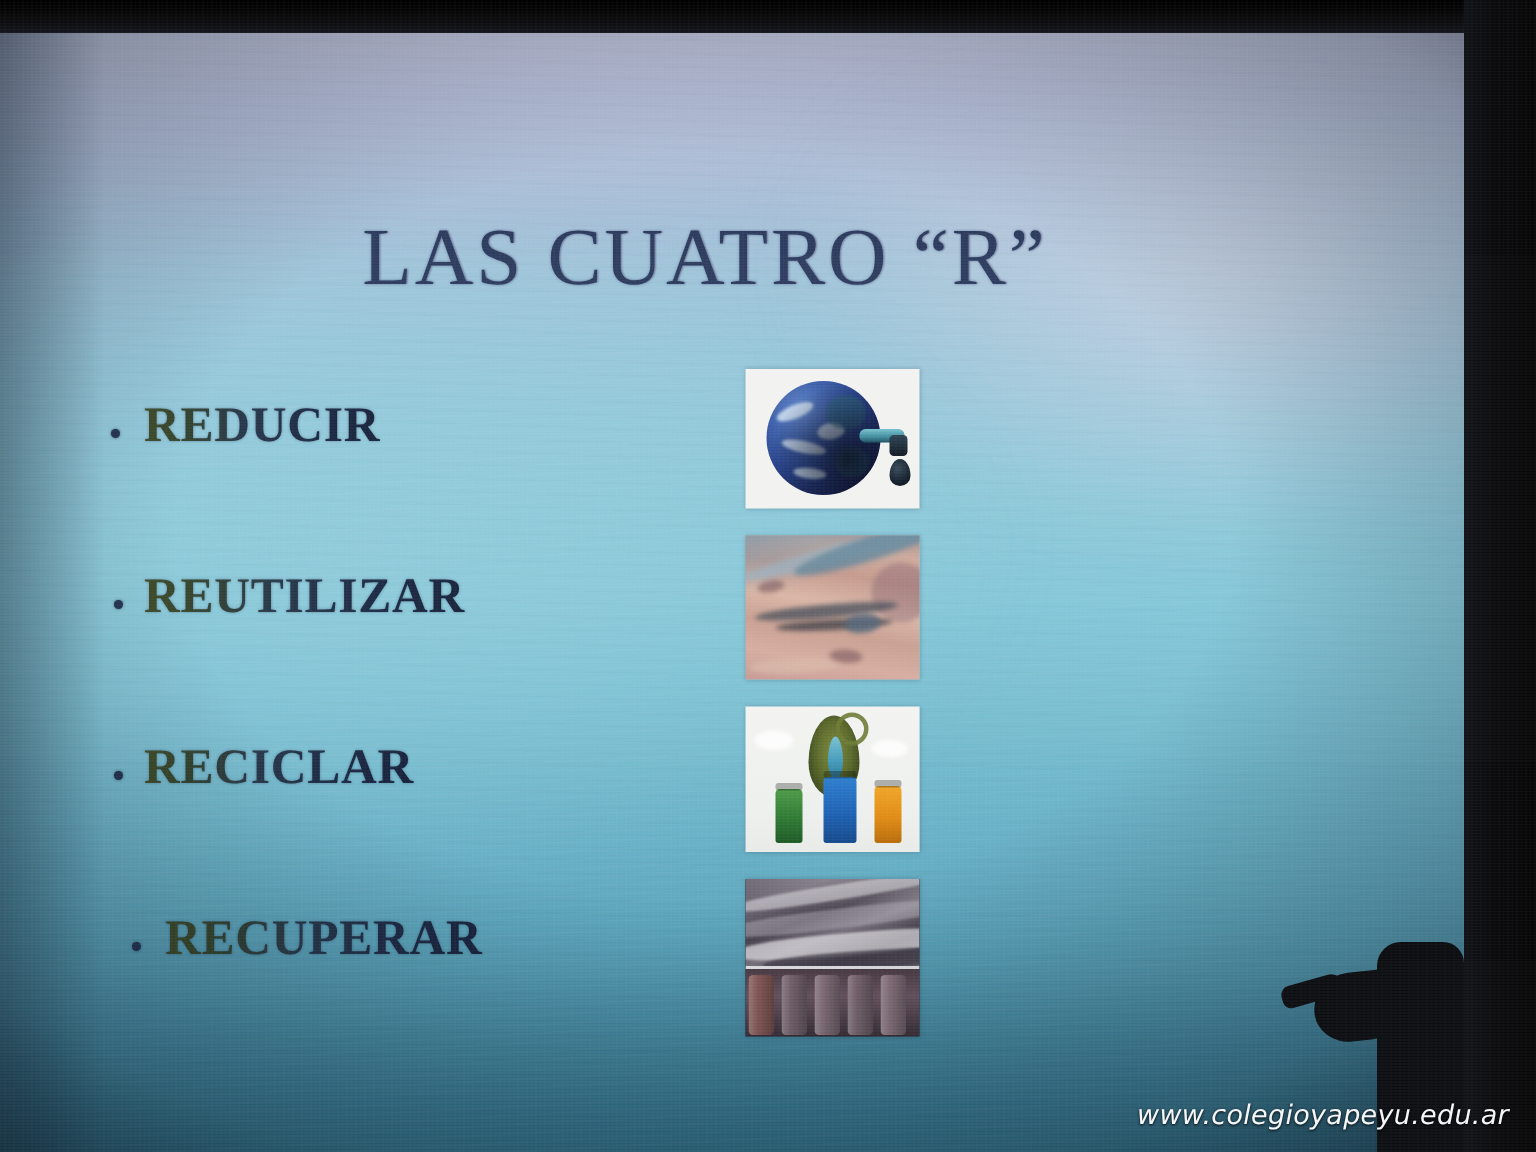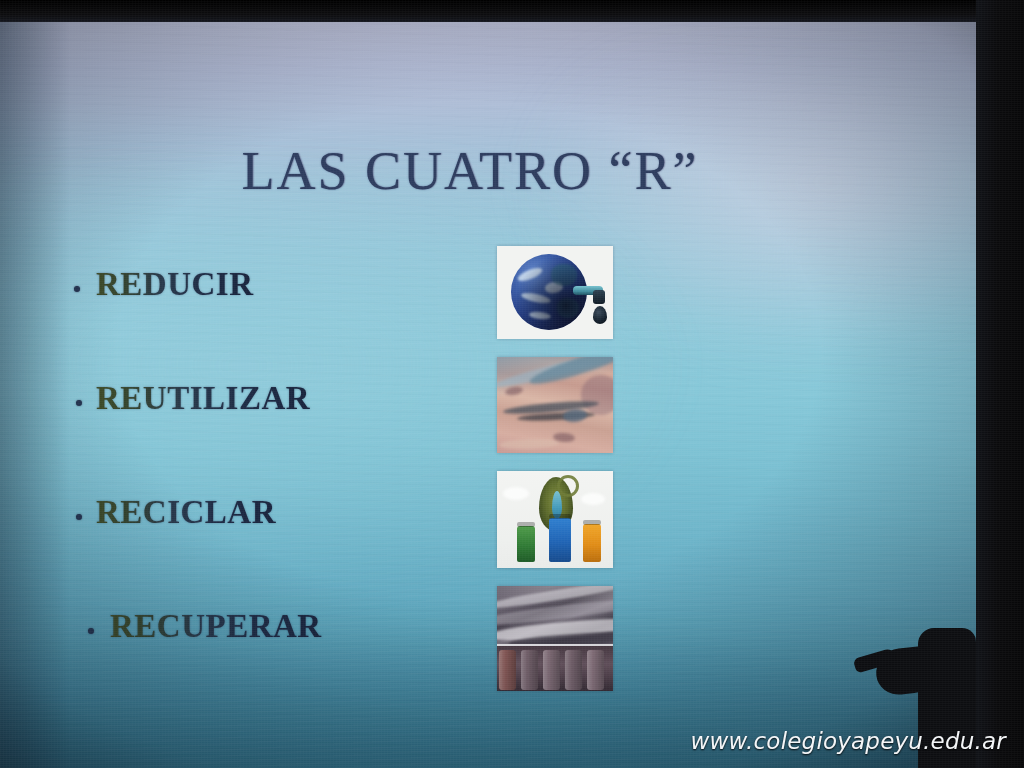--- a/index.html
+++ b/index.html
@@ -253,21 +253,21 @@
     background:#0c0d10;
     border-radius:9px 12px 10px 8px;
     transform:rotate(-16deg);
   }
 
   
   .watermark{
     position:absolute;right:18px;bottom:14px;
     font-family:"DejaVu Sans", sans-serif;
     font-style:italic;
-    font-size:23px;
+    font-size:18px;
     letter-spacing:.2px;
     color:#f4f6f8;
     text-shadow:0 1px 2px rgba(0,0,0,.9);
     white-space:nowrap;
     z-index:40;
   }
 
   
   .grain{
     position:absolute;inset:0;z-index:35;pointer-events:none;opacity:.055;

